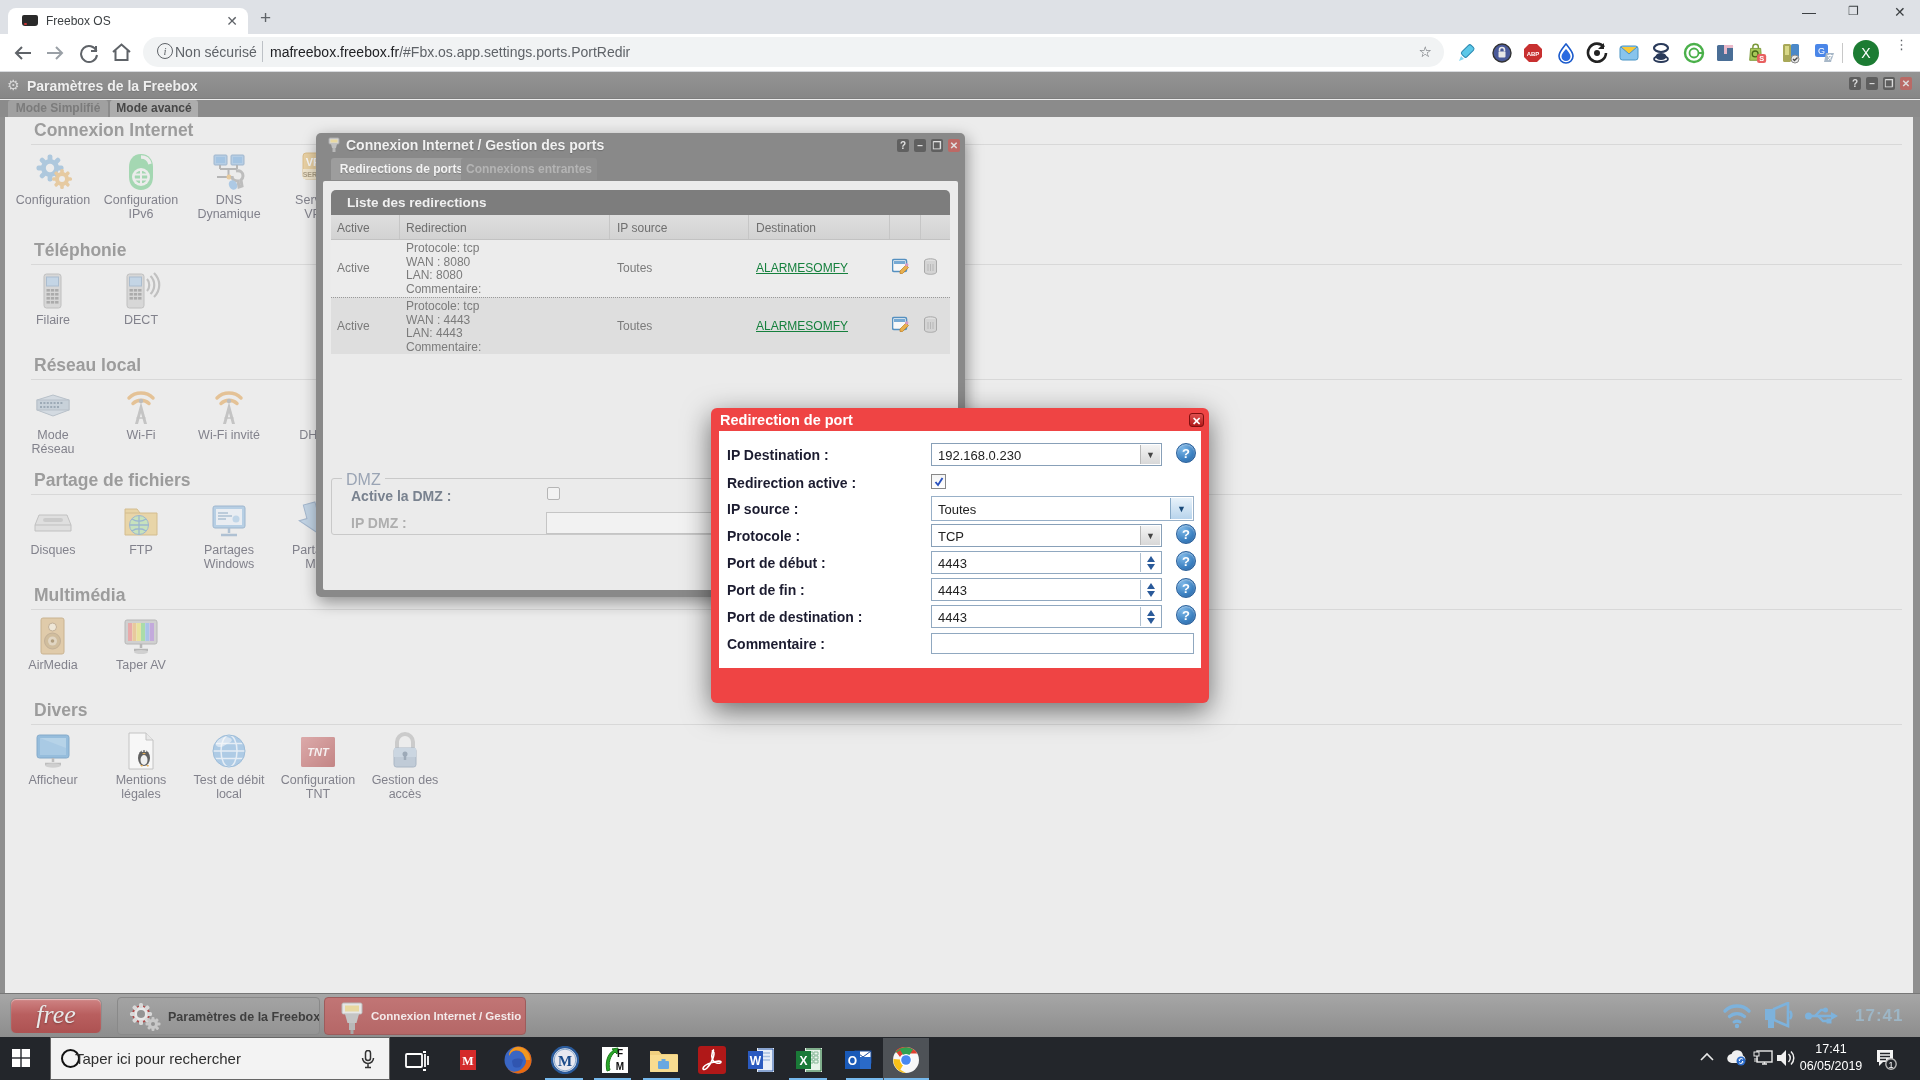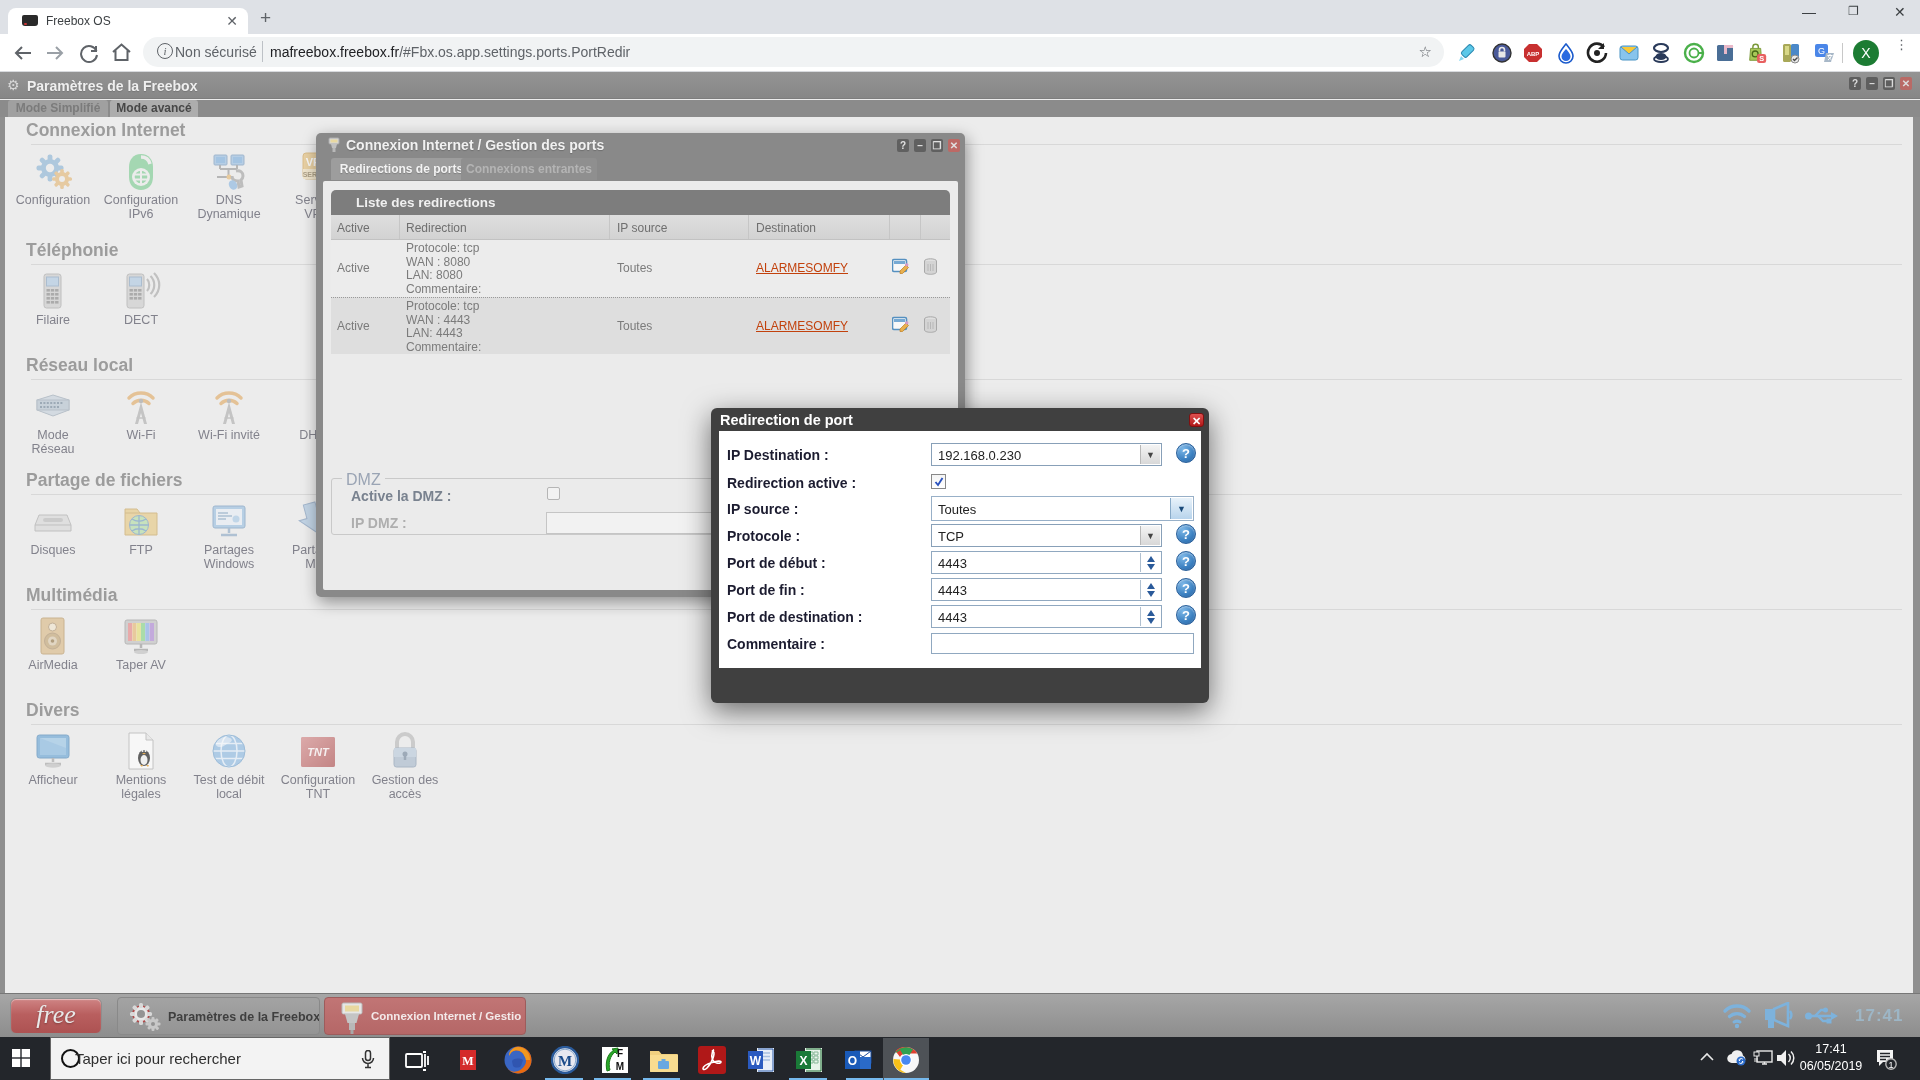--- a/index.html
+++ b/index.html
@@ -31,54 +31,54 @@
 #fbhead{position:absolute;left:0;top:0;width:1920px;height:27px;background:linear-gradient(#949494,#878787);border-bottom:1px solid #7d7d7d;color:#efefef;font-size:14px;font-weight:bold}
 #fbhead .gear{position:absolute;left:7px;top:5px;font-size:14px;color:#d8d8d8;font-weight:normal}
 #fbhead .t{position:absolute;left:27px;top:6px;text-shadow:0 1px 1px rgba(0,0,0,.15)}
 .fbbtn{position:absolute;top:5px;width:12px;height:13px;background:#5e5e5e;border-radius:2px;color:#dcdcdc;font-size:10px;font-weight:bold;text-align:center;line-height:13px}
 #modebar{position:absolute;left:0;top:28px;width:1920px;height:17px;background:#8b8b8b}
 .modebtn{position:absolute;top:0;height:17px;border-radius:3px 3px 0 0;font-size:12px;font-weight:bold;text-align:center;line-height:17px;white-space:nowrap;overflow:hidden}
 #mode1{left:8px;width:100px;background:#a0a0a0;color:#7b7b7b}
 #mode2{left:110px;width:88px;background:#adadad;color:#474747}
 #content{position:absolute;left:0;top:45px;width:1920px;height:876px;background:#ececec;border-left:5px solid #8f8f8f;border-right:7px solid #8f8f8f}
 .sec{position:absolute;left:4px;width:1908px}
-.sec h2{font-size:17.5px;line-height:21px;font-weight:bold;color:#9c9c9c;margin-left:22px;margin-bottom:3px}
+.sec h2{font-size:17.5px;line-height:21px;font-weight:bold;color:#9c9c9c;margin-left:30px;margin-bottom:3px}
 .sec .hr{height:1px;background:#d8d8d8;margin-left:27px;margin-right:10px}
 .sec .items{position:relative;height:84px}
 .it{position:absolute;top:6px;width:88px;text-align:center}
 .it .ic{height:42px;position:relative}
 .it .ic svg{opacity:.78}
 .it .lb{font-size:12.5px;line-height:14px;color:#82828c;margin-top:0px}
 
 #gwin{position:absolute;left:316px;top:61px;width:649px;height:464px;background:#898989;border-radius:5px;box-shadow:2px 5px 16px rgba(0,0,0,.4)}
 #gwin .gtitle{position:absolute;left:0;top:0;width:100%;height:24px;color:#f1f1f1;font-size:14px;font-weight:bold}
 #gwin .gtitle .tt{position:absolute;left:30px;top:4px;text-shadow:0 1px 1px rgba(0,0,0,.2)}
 .gbtn{position:absolute;top:6px;width:12px;height:13px;background:#606060;border-radius:2px;color:#e0e0e0;font-size:10px;font-weight:bold;text-align:center;line-height:13px}
 .gtab{position:absolute;top:25px;height:22px;border-radius:3px 3px 0 0;font-size:12px;font-weight:bold;text-align:center;line-height:22px;white-space:nowrap;overflow:hidden}
 #gtab1{left:15px;width:141px;background:#9d9d9d;color:#f3f3f3;text-shadow:0 1px 1px rgba(0,0,0,.2)}
 #gtab2{left:145px;width:136px;background:#8f8f8f;color:#b4b4b4}
 #gbody{position:absolute;left:7px;top:48px;width:635px;height:409px;background:#ebebeb;border-radius:2px}
 #lpanel{position:absolute;left:8px;top:9px;width:619px}
-#lphdr{height:25px;background:#7d7d7d;border-radius:5px 5px 0 0;color:#f0f0f0;font-size:13.5px;font-weight:bold;line-height:25px;padding-left:25px}
+#lphdr{height:25px;background:#7d7d7d;border-radius:5px 5px 0 0;color:#f0f0f0;font-size:13.5px;font-weight:bold;line-height:25px;padding-left:16px}
 #lthead{position:relative;height:25px;background:linear-gradient(#dedede,#d2d2d2);border-bottom:1px solid #c2c2c2;font-size:12px;color:#6f6f6f}
 #lthead span{position:absolute;top:6px}
 .cseps i{position:absolute;top:0;bottom:0;width:1px;background:#c6c6c6}
 .trow{position:relative;font-size:12px;color:#7b7b7b}
 .trow .cl{position:absolute}
 #row1{height:57px;background:#ececec}
 #row2{height:57px;background:#dedede;border-top:1px dotted #9a9a9a}
-.link{color:#c2410c;text-decoration:underline}
+.link{color:#15803d;text-decoration:underline}
 #dmz{position:absolute;left:8px;top:297px;width:613px;height:57px;border:1px solid #c9c9c9;border-radius:3px}
 #dmz .leg{position:absolute;left:10px;top:-8px;background:#ebebeb;padding:0 4px;font-size:16px;color:#9aa4b4}
 #dmz .l1{position:absolute;left:19px;top:9px;font-size:14px;font-weight:bold;color:#79828f}
 #dmz .l2{position:absolute;left:19px;top:36px;font-size:14px;font-weight:bold;color:#aeaeae}
 #dmz .cb{position:absolute;left:215px;top:8px;width:13px;height:13px;background:#f2f2f2;border:1px solid #b5b5b5;border-radius:2px}
 #dmz .inp{position:absolute;left:214px;top:33px;width:392px;height:22px;background:#f2f2f2;border:1px solid #c5c5c5}
 
-#modal{position:absolute;left:711px;top:408px;width:498px;height:295px;background:#404040;border-radius:6px;box-shadow:0 8px 28px rgba(0,0,0,.55);z-index:50}
+#modal{position:absolute;left:711px;top:408px;width:498px;height:295px;background:#ef4444;border-radius:6px;box-shadow:0 8px 28px rgba(0,0,0,.55);z-index:50}
 #modal .mtitle{position:absolute;left:9px;top:4px;color:#fff;font-size:14.5px;font-weight:bold}
 #modal .mx{position:absolute;right:5px;top:5px;width:15px;height:14px;background:linear-gradient(#e05050,#b01818);border:1px solid #801010;border-radius:3px;color:#fff;font-size:11px;font-weight:bold;text-align:center;line-height:15px}
 #mbody{position:absolute;left:8px;top:23px;width:482px;height:237px;background:#fff}
 .mlab{position:absolute;left:8px;font-size:14px;font-weight:bold;color:#1c1c30}
 .mfield{position:absolute;background:#fff;border:1px solid #88a0b8;font-size:13px;color:#222}
 .mfield .v{position:absolute;left:6px;top:4px}
 .combo-arrow{position:absolute;right:1px;top:1px;bottom:1px;width:20px;background:linear-gradient(#f4f4f4,#d8d8d8);border-left:1px solid #b8b8b8;text-align:center;color:#444;font-size:9px;line-height:21px}
 .spin{position:absolute;right:1px;top:1px;bottom:1px;width:20px;border-left:1px solid #b0c0d0}
 .spin:before{content:"";position:absolute;left:6px;top:2.5px;border-left:4px solid transparent;border-right:4px solid transparent;border-bottom:6px solid #2a5a9a}
 .spin:after{content:"";position:absolute;left:6px;bottom:2.5px;border-left:4px solid transparent;border-right:4px solid transparent;border-top:6px solid #2a5a9a}

